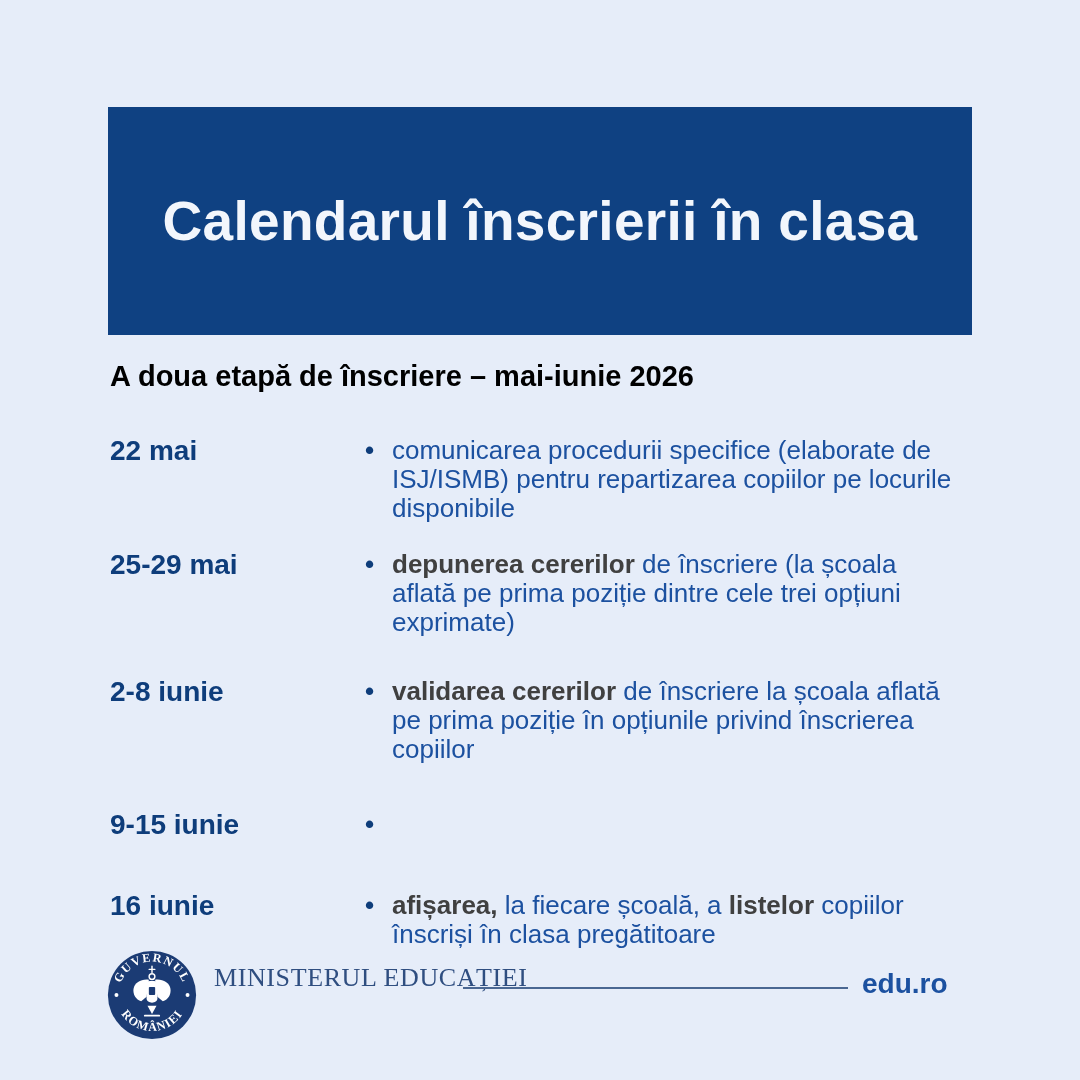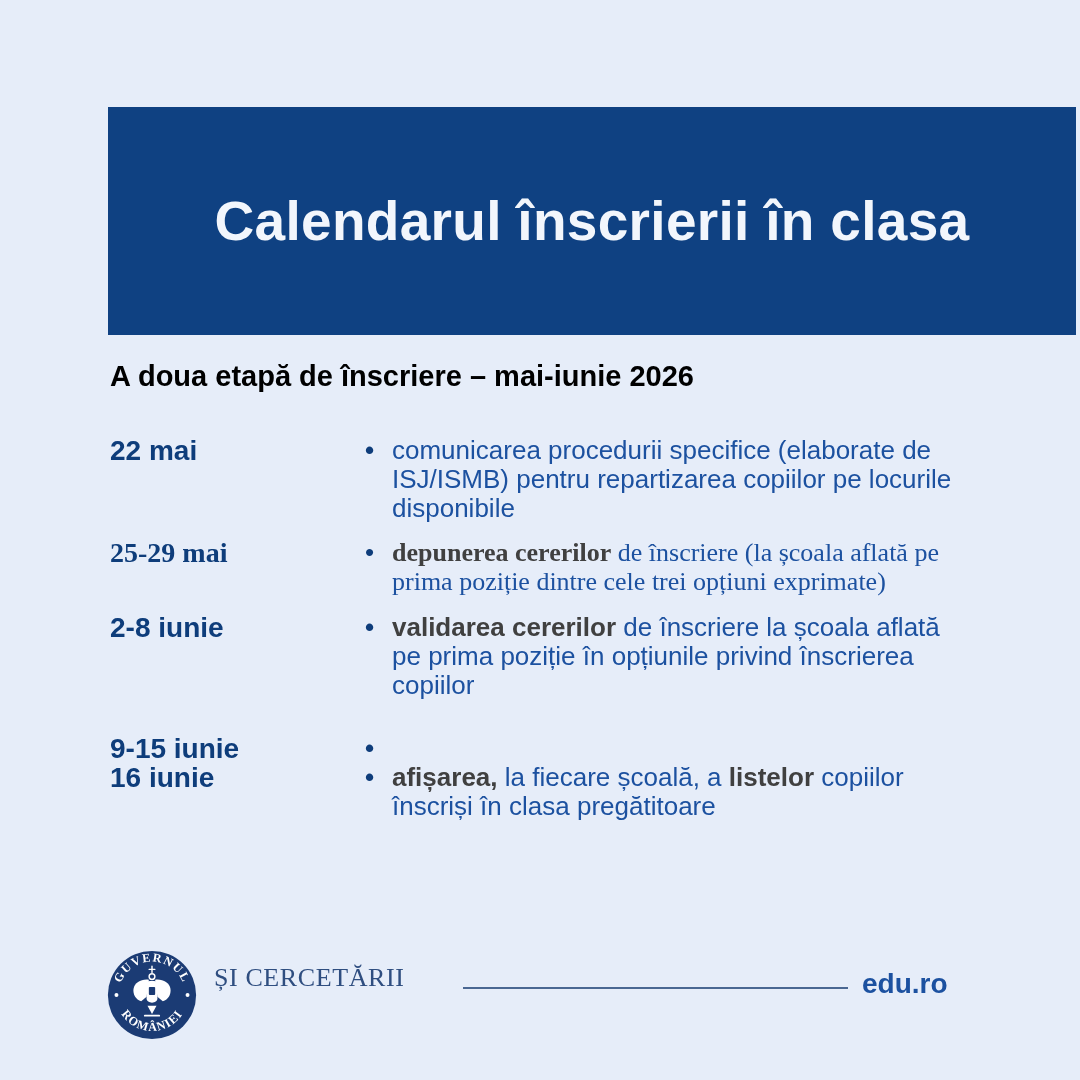--- a/index.html
+++ b/index.html
@@ -5,47 +5,47 @@
   html,body{margin:0;padding:0;}
   body{
     width:1080px;height:1080px;
     background:#E6EDF9;
     font-family:"Liberation Sans",sans-serif;
     position:relative;
     overflow:hidden;
   }
   
   .banner{
-    position:absolute;left:108px;top:107px;width:968px;height:228px;
+    position:absolute;left:108px;top:107px;width:864px;height:228px;
     background:#0F4182;
     display:flex;justify-content:center;align-items:center;
     text-align:center;
   }
   .title-line{
     color:#F2F6FC;
     font-size:55px;font-weight:700;line-height:72px;
     letter-spacing:0.3px;
     white-space:nowrap;
   }
   
   .subtitle{
     position:absolute;left:110px;top:358px;
     font-size:29px;font-weight:700;color:#000000;
     line-height:36px;
   }
   
   .timeline{
     position:absolute;left:110px;top:436px;width:870px;
-    display:flex;flex-direction:column;
+    display:flex;flex-direction:column;gap:12px;
   }
   .entry{display:flex;align-items:flex-start;}
   .entry:nth-child(1){margin-bottom:15px;}
-  .entry:nth-child(2){margin-bottom:17px;font-family:Liberation Serif, serif;}
+  .entry:nth-child(2){margin-bottom:28px;}
   .entry:nth-child(3){margin-bottom:34px;}
-  .entry:nth-child(4){}
+  .entry:nth-child(4){margin-bottom:40px;}
   .entry-date{
     flex:none;width:255px;
     font-size:28px;font-weight:700;color:#0E3D7B;line-height:29px;
   }
   .entry-body{display:flex;width:600px;}
   .bullet{
     flex:none;width:27px;
     font-size:26px;font-weight:700;color:#0E3D7B;line-height:29px;
   }
   .entry-text{
@@ -136,18 +136,18 @@
     <path d="M46.5 33 C38 32, 31 36, 29.5 43 C28.5 49, 32 55, 38 57 L44 52 Z" fill="#FFFFFF" stroke="none"></path>
     <path d="M53.5 33 C62 32, 69 36, 70.5 43 C71.5 49, 68 55, 62 57 L56 52 Z" fill="#FFFFFF" stroke="none"></path>
     <path d="M44 36 C44 34, 56 34, 56 36 L56 54 C56 60, 44 60, 44 54 Z" fill="#FFFFFF" stroke="none"></path>
     <rect x="46.5" y="41" width="7" height="9" rx="1" fill="#1B3B74" stroke="none"></rect>
     <path d="M45 62 L55 62 L50 71 Z" fill="#FFFFFF" stroke="none"></path>
     <path d="M42 73 H58" stroke-width="2"></path>
   </g>
 </svg>
 
 <div class="ministry">
-  <div>ȘI CERCETĂRII</div>
+  <div>MINISTERUL EDUCAȚIEI</div>
 </div>
 
 <div class="divider"></div>
 
 <div class="eduro">edu.ro</div>
 
 </body></html>

